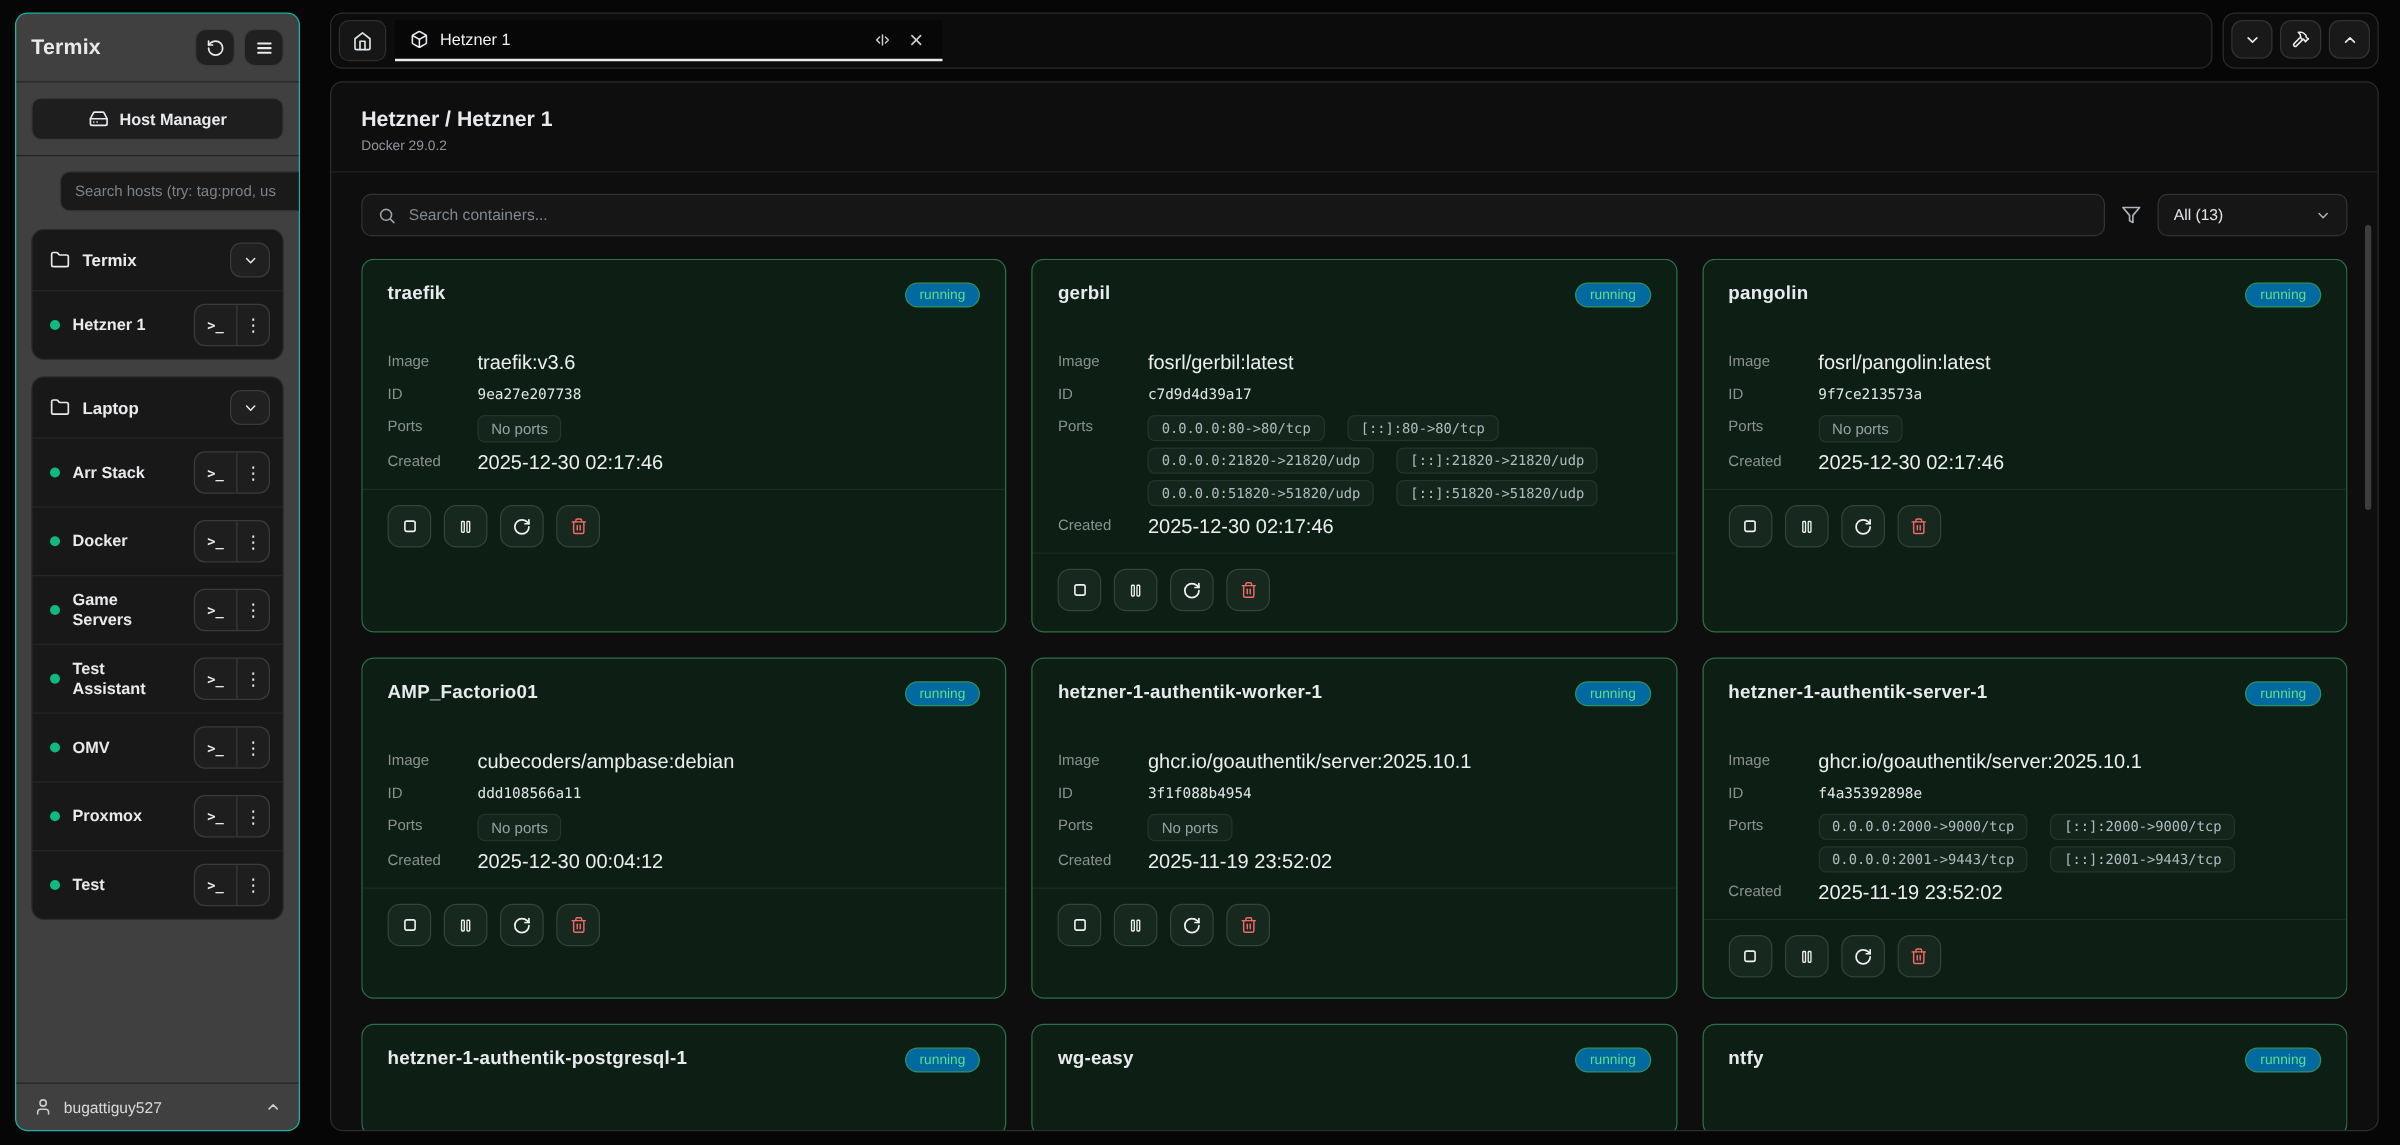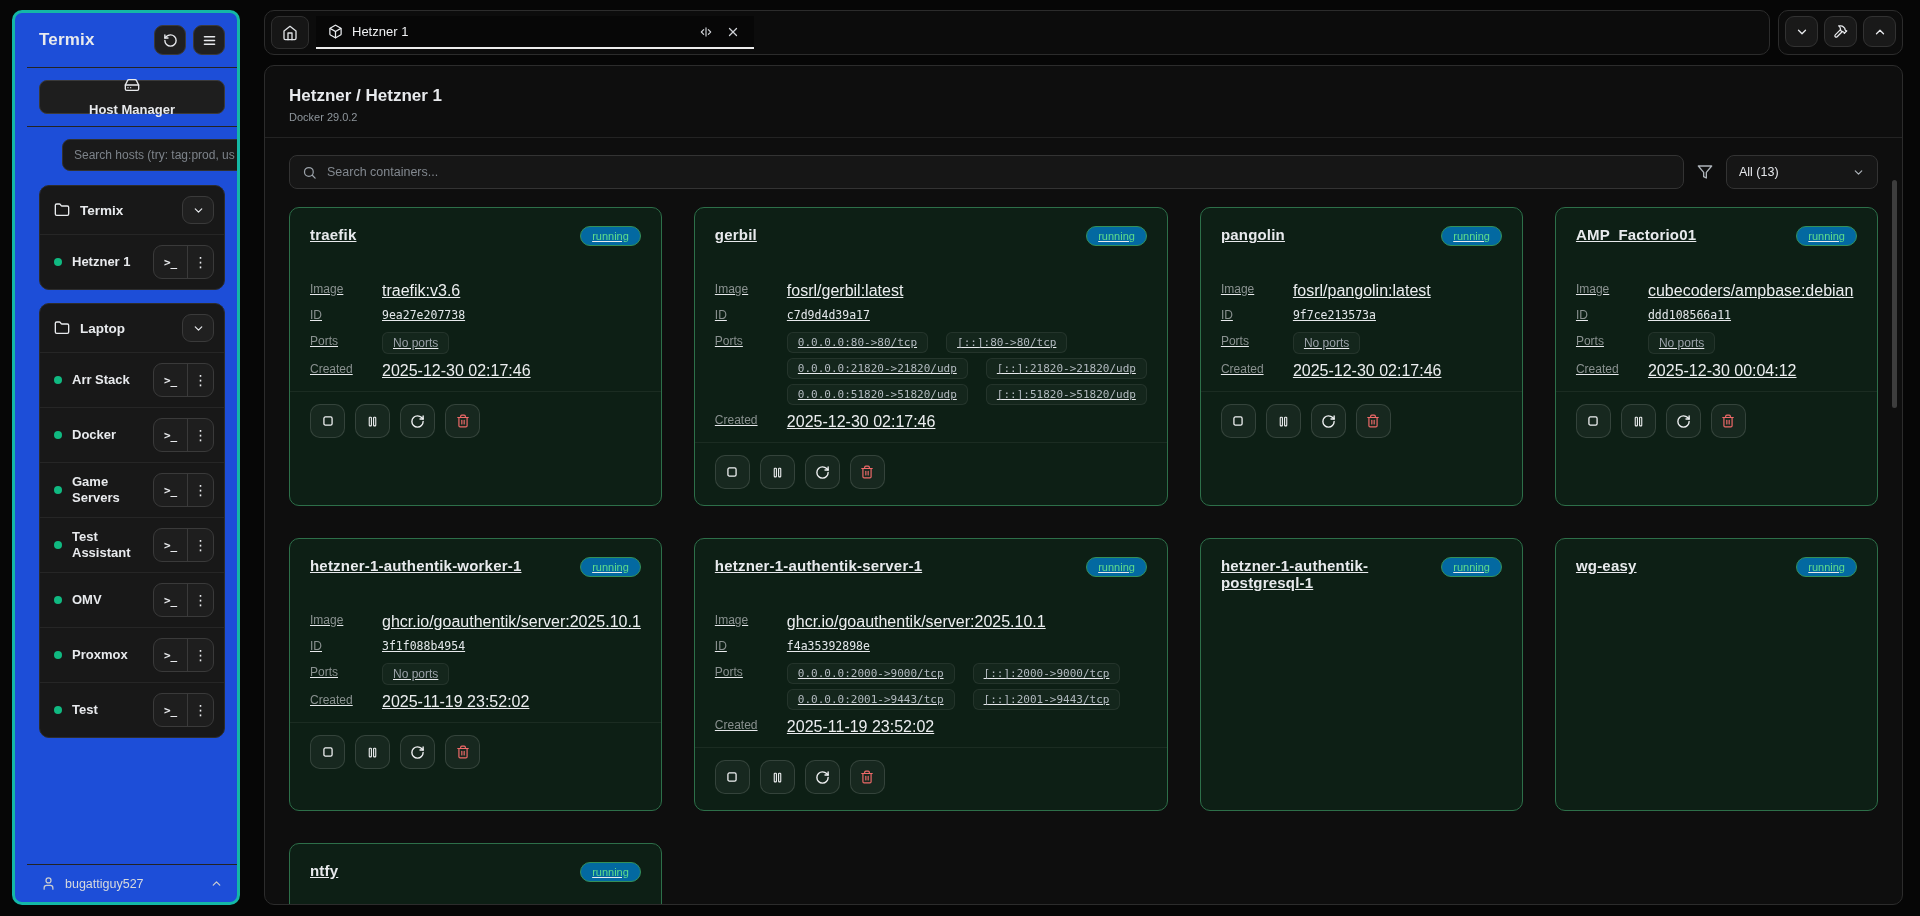--- a/index.html
+++ b/index.html
@@ -4,32 +4,32 @@
 <style>
   * { margin:0; padding:0; box-sizing:border-box; }
   html,body { width:1920px; height:916px; overflow:hidden; background:#060606;
     font-family:"Liberation Sans", sans-serif; color:#e8eaed; }
   .mono { font-family:"DejaVu Sans Mono", monospace; }
   svg { display:block; }
 
   .page { display:flex; gap:24px; padding:10px 17px 11px 12px; height:916px; }
 
   
-  .sidebar { width:228px; flex:0 0 228px; background:#1d4ed8; border:3px solid #14b8a6;
-    border-radius:10px; display:flex; flex-direction:column; overflow:hidden;padding-left:12px; }
+  .sidebar { width:228px; flex:0 0 228px; background:#404040; border:1px solid #14b8a6;
+    border-radius:10px; display:flex; flex-direction:column; overflow:hidden; }
   .sb-header { display:flex; align-items:center; justify-content:space-between;
     padding:12px 12px; border-bottom:1px solid #242424; }
   .sb-title { font-size:17px; font-weight:700; letter-spacing:.2px; }
   .sb-header-btns { display:flex; gap:7px; }
   .sq-btn { width:32px; height:30px; background:#202020; border:1px solid #3a3a3a;
     border-radius:9px; color:#e8eaed; display:flex; align-items:center; justify-content:center; cursor:pointer; }
   .sb-hostmgr-wrap { padding:12px; border-bottom:1px solid #242424; }
   .hostmgr-btn { width:100%; height:34px; background:#1e1e1e; border:1px solid #3a3a3a;
     border-radius:8px; color:#e8eaed; font-size:13px; font-weight:600;
-    display:flex; align-items:center; justify-content:center; gap:9px; cursor:pointer;flex-direction:column; }
+    display:flex; align-items:center; justify-content:center; gap:9px; cursor:pointer; }
   .sb-search-wrap { padding:12px 12px 14px; }
   .sb-search { width:100%; height:32px; background:#1a1a1a; border:1px solid #313131;
     border-radius:8px; color:#cfd2d6; font-size:12px; padding:0 11px; outline:none;margin-left:23px; }
   .sb-search::placeholder { color:#7d838a; }
   .sb-groups { padding:0 12px; display:flex; flex-direction:column; gap:13px; flex:1; overflow:hidden; }
   .group { border:1px solid #2c2c2c; border-radius:10px; background:#181818; }
   .group-header { display:flex; align-items:center; gap:10px; padding:10px 10px 10px 14px; }
   .group-label { font-size:13.5px; font-weight:700; flex:1; }
   .group-chevron { width:32px; height:28px; }
   .host-item { display:flex; align-items:center; gap:10px; padding:10px 10px 10px 14px;
@@ -69,22 +69,22 @@
     border-radius:8px; display:flex; align-items:center; gap:10px; padding:0 12px; }
   .search-box input { flex:1; background:transparent; border:none; outline:none;
     color:#cfd2d6; font-size:12.5px; }
   .search-box input::placeholder { color:#82888f; }
   .funnel { color:#aeb4ba; display:flex; }
   .filter-select { width:152px; height:34px; background:#161616; border:1px solid #333;
     border-radius:8px; display:flex; align-items:center; justify-content:space-between;
     padding:0 12px; font-size:12.5px; color:#e5e7eb; cursor:pointer; }
 
   
-  .cards { display:grid; grid-template-columns:repeat(4,1fr); gap:32px; flex:1; overflow:hidden;
-    align-content:start; grid-auto-rows:min-content;text-decoration:underline; }
+  .cards { display:grid; grid-template-columns:repeat(3,1fr); gap:20px; flex:1; overflow:hidden;
+    align-content:start; grid-auto-rows:min-content; }
   .card { background:#0d1f15; border:1px solid #2d6f49; border-radius:10px; padding:18px 20px 16px;
     display:flex; flex-direction:column; min-height:100%; }
   .card-head { display:flex; align-items:flex-start; justify-content:space-between; gap:10px; margin-bottom:34px; }
   .card-title { font-size:15px; font-weight:700; letter-spacing:.2px; }
   .badge { font-size:11px; color:#5fdd8b; background:#0369a1; border:1px solid #34905a;
     border-radius:999px; padding:3px 11px; font-weight:400; }
   .field { display:flex; gap:10px; margin-bottom:6px; min-height:20px; align-items:flex-start; }
   .f-label { width:62px; flex:0 0 62px; font-size:12px; color:#8a9190; padding-top:2px; }
   .f-value { font-size:16px; color:#eceef0; padding-top:2px; }
   .f-value.mono { font-size:11.5px; color:#e3e7ea; }

